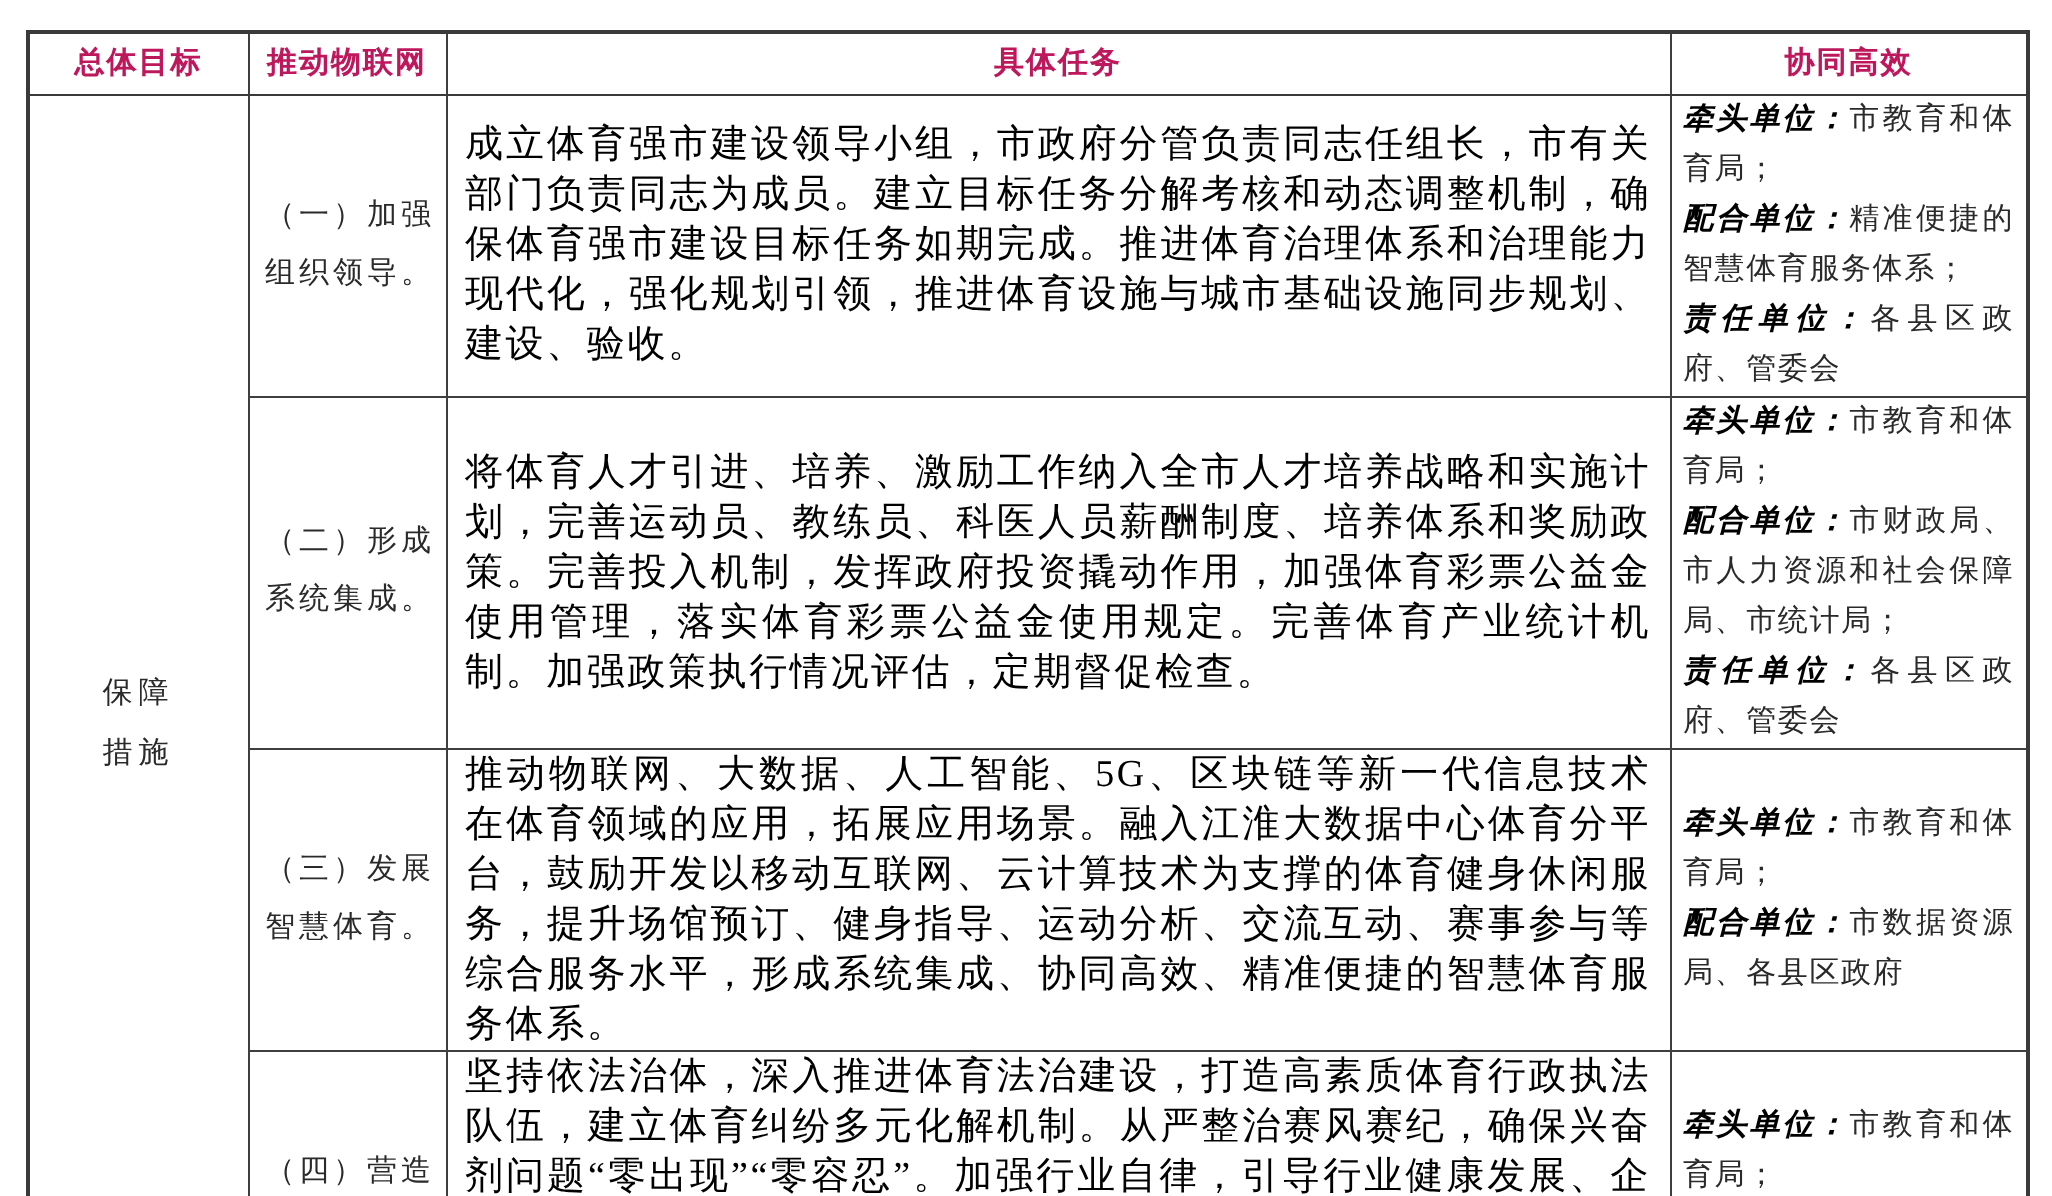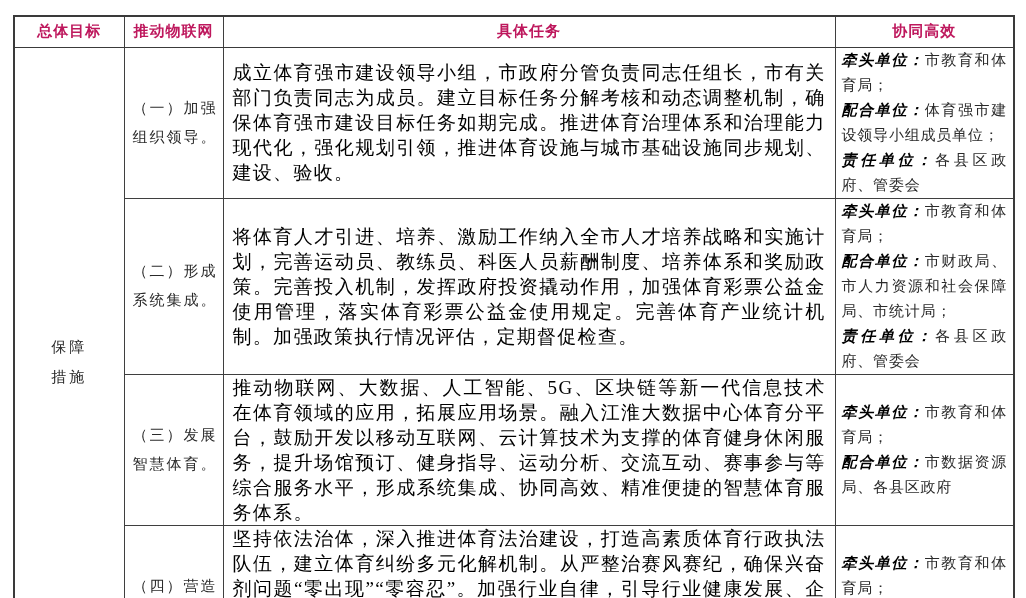--- a/index.html
+++ b/index.html
@@ -125,21 +125,21 @@
         <td class="goal-cell" rowspan="4">
           <div>
             <span>保障</span><br>
             <span>措施</span>
           </div>
         </td>
         <td class="work-cell">（一）加强组织领导。</td>
         <td class="task-cell">成立体育强市建设领导小组，市政府分管负责同志任组长，市有关部门负责同志为成员。建立目标任务分解考核和动态调整机制，确保体育强市建设目标任务如期完成。推进体育治理体系和治理能力现代化，强化规划引领，推进体育设施与城市基础设施同步规划、建设、验收。</td>
         <td class="unit-cell">
           <div class="unit"><span class="ulabel">牵头单位：</span><span>市教育和体育局；</span></div>
-          <div class="unit"><span class="ulabel">配合单位：</span><span>体育强市建设领导小组成员单位；</span></div>
+          <div class="unit"><span class="ulabel">配合单位：</span><span>精准便捷的智慧体育服务体系；</span></div>
           <div class="unit"><span class="ulabel">责任单位：</span><span>各县区政府、管委会</span></div>
         </td>
       </tr>
       <tr class="row2">
         <td class="work-cell">（二）形成系统集成。</td>
         <td class="task-cell">将体育人才引进、培养、激励工作纳入全市人才培养战略和实施计划，完善运动员、教练员、科医人员薪酬制度、培养体系和奖励政策。完善投入机制，发挥政府投资撬动作用，加强体育彩票公益金使用管理，落实体育彩票公益金使用规定。完善体育产业统计机制。加强政策执行情况评估，定期督促检查。</td>
         <td class="unit-cell">
           <div class="unit"><span class="ulabel">牵头单位：</span><span>市教育和体育局；</span></div>
           <div class="unit"><span class="ulabel">配合单位：</span><span>市财政局、市人力资源和社会保障局、市统计局；</span></div>
           <div class="unit"><span class="ulabel">责任单位：</span><span>各县区政府、管委会</span></div>

